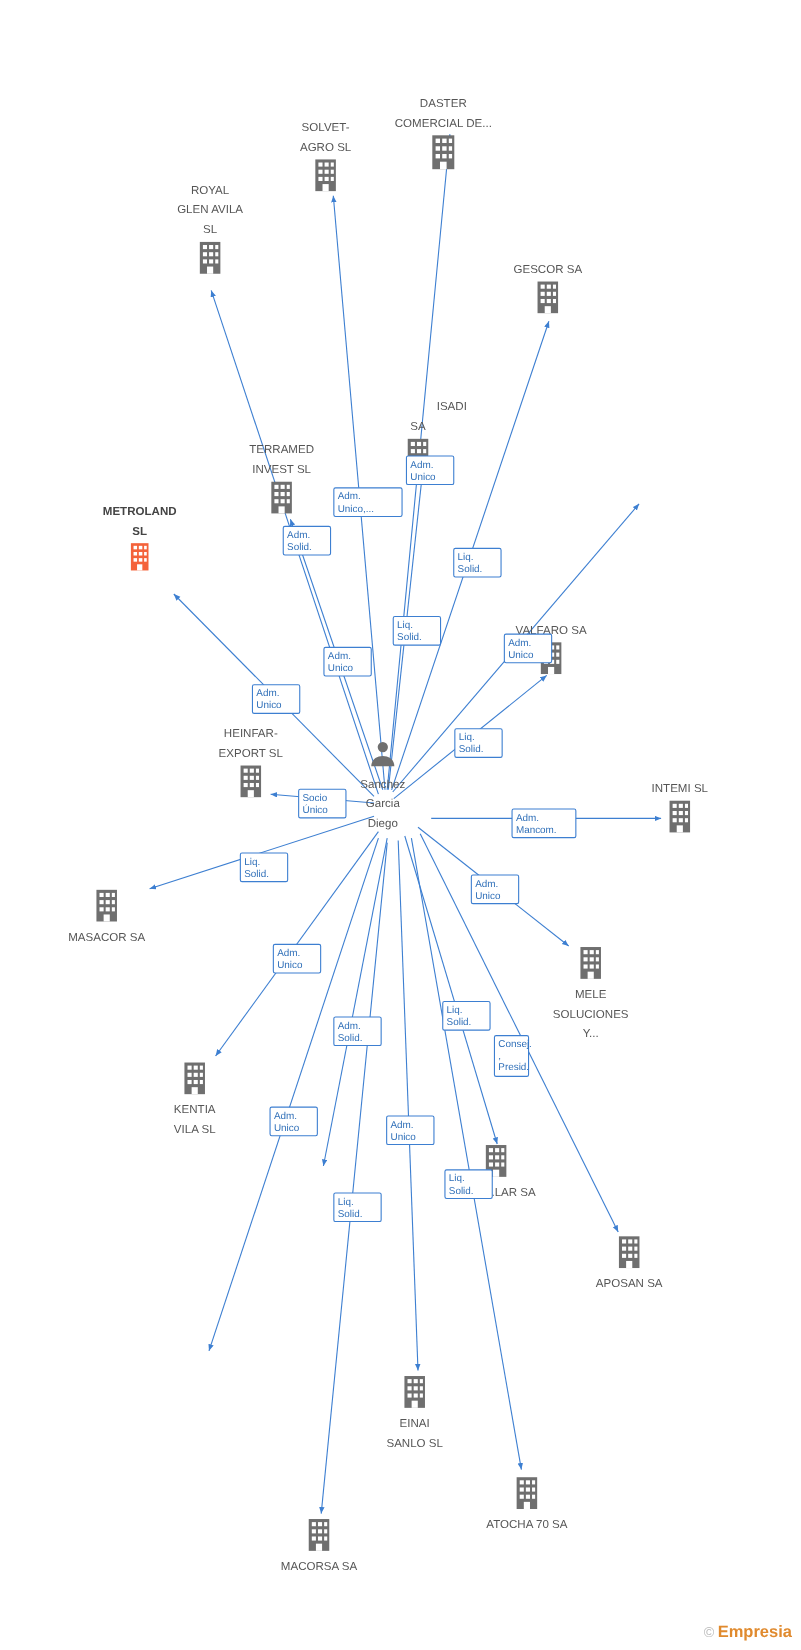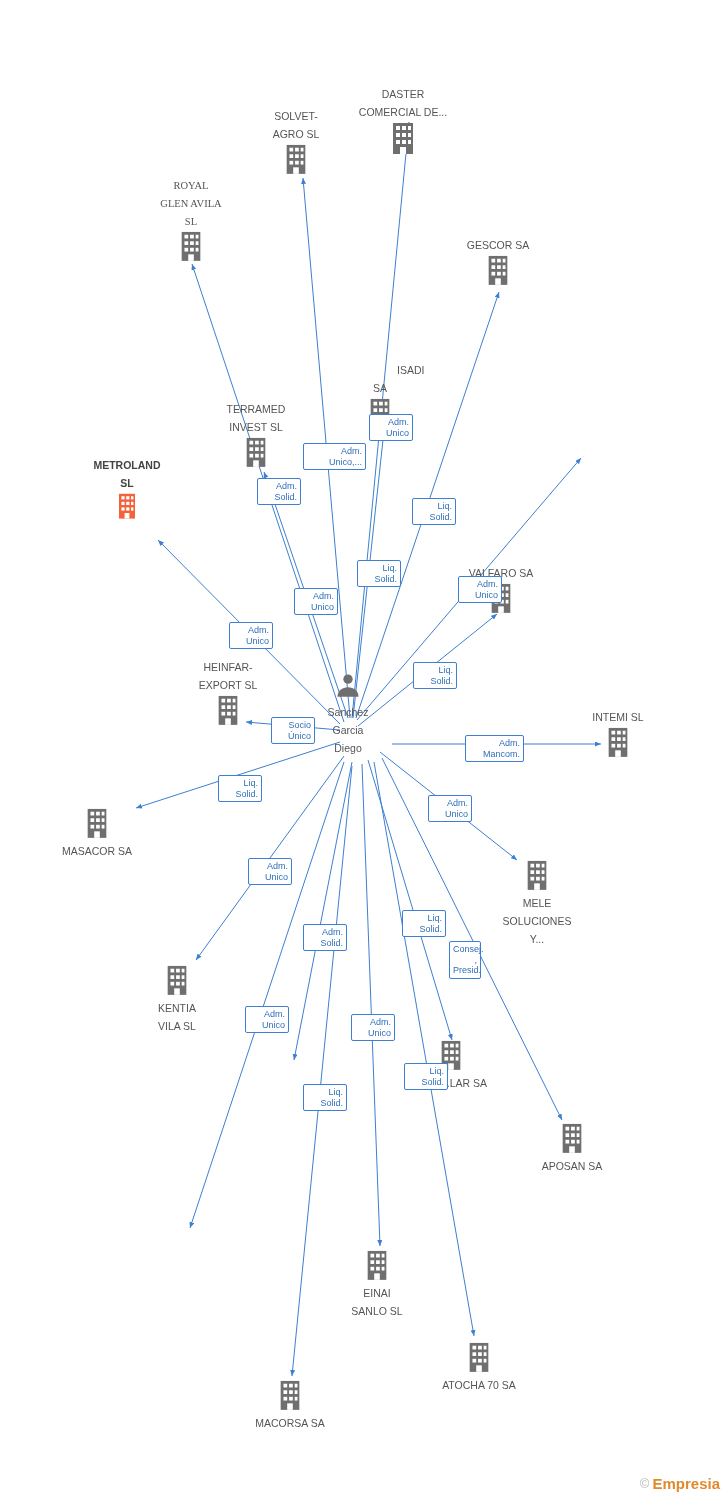--- a/index.html
+++ b/index.html
@@ -20,21 +20,21 @@
   }
   .node.center .label{color:#555;}
   .node.highlight .label{color:#444;font-weight:bold;font-size:10.5px;}
   .badge{
     position:absolute;
     border:1px solid #3d7fd1;
     background:#ffffff;
     color:#2f6fb8;
     font-size:9px;
     line-height:10.5px;
-    text-align:right;
+    text-align:left;
     padding:2px 3px;
     border-radius:2px;
     white-space:pre-line;
     box-sizing:border-box;
   }
   .watermark{
     position:absolute;right:8px;bottom:8px;
     font-size:15px;color:#e08a2e;font-weight:bold;
     display:flex;align-items:center;gap:3px;
   }
@@ -128,21 +128,21 @@
             <rect x="20" y="13" width="3" height="4"></rect>
             <rect x="8" y="20" width="4" height="4"></rect>
             <rect x="14" y="20" width="4" height="4"></rect>
             <rect x="20" y="20" width="3" height="4"></rect>
             <rect x="12" y="27" width="6" height="7"></rect>
           </g>
         </svg>
     </span>
   </div>
 
-  <div class="node" style="left:148px;top:175px;width:86px;font-family:Liberation Serif, serif;">
+  <div class="node" style="left:148px;top:163px;width:86px;">
     <span class="label" style="margin-bottom:4px;">ROYAL
 GLEN AVILA
 SL</span>
     <span class="glyph">
       <svg width="28" height="32" viewBox="0 0 30 34" fill="#6f6f6f">
           <rect x="5" y="3" width="20" height="31"></rect>
           <g fill="#fff">
             <rect x="8" y="6" width="4" height="4"></rect>
             <rect x="14" y="6" width="4" height="4"></rect>
             <rect x="20" y="6" width="3" height="4"></rect>

